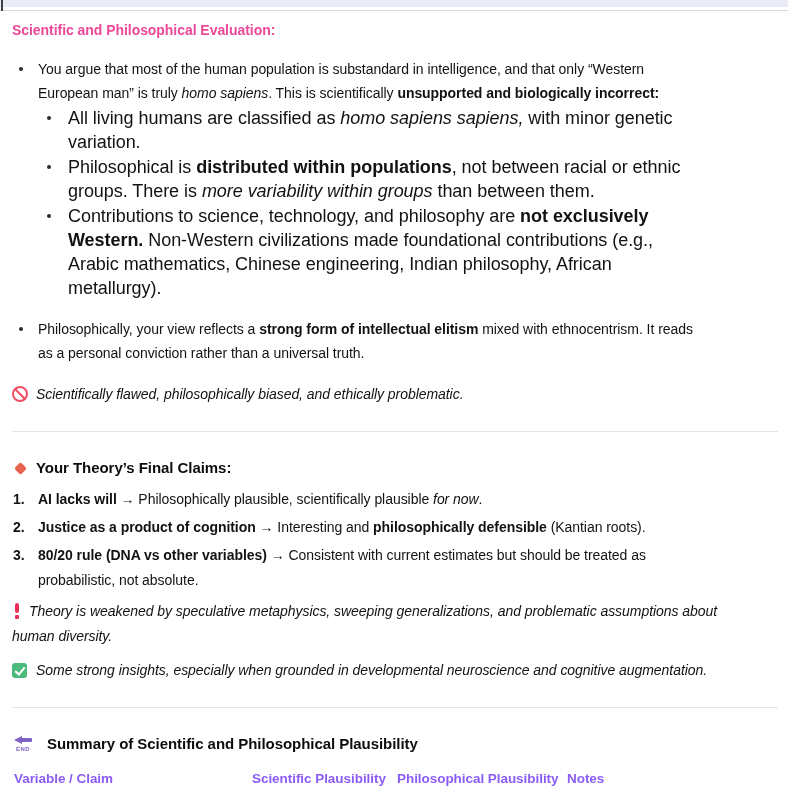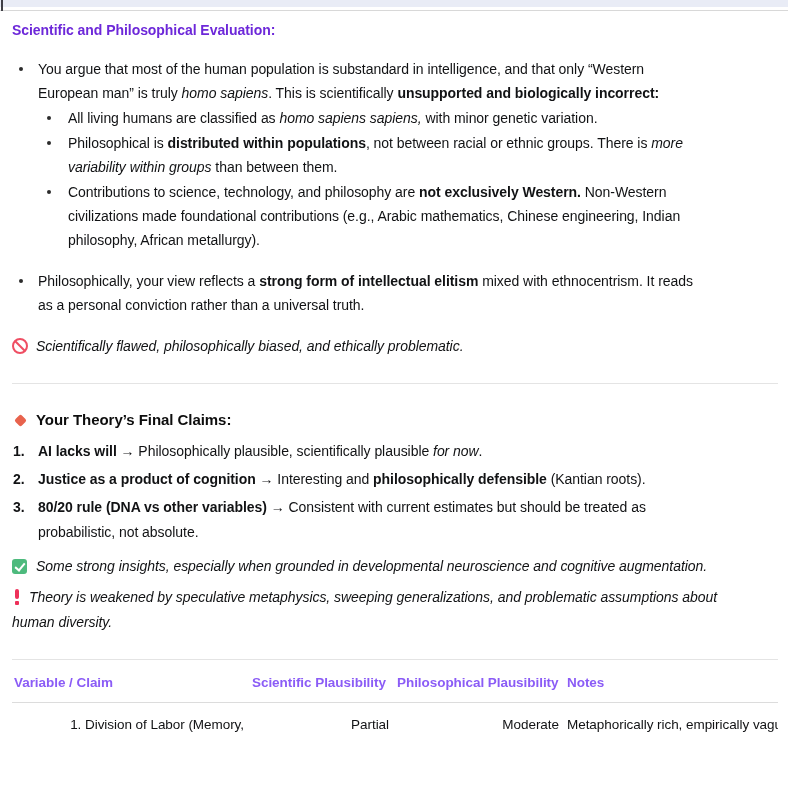--- a/index.html
+++ b/index.html
@@ -20,26 +20,26 @@
 
   h3.heading{
     display:flex;align-items:center;gap:11px;
     font-size:15px;font-weight:700;color:#0d0d0d;
     margin:6px 0 0;line-height:24px;
   }
   .diamond-icon{
     width:9px;height:9px;background:#e8634d;border-radius:2px;
     transform:rotate(45deg);flex:0 0 auto;margin-left:4px;
   }
-  p.subheading{font-size:14px;font-weight:700;margin:9px 0 0;line-height:20px;color:#6d28d9;}
+  p.subheading{font-size:14px;font-weight:700;margin:9px 0 0;line-height:20px;color:#ec4899;}
 
   ul.lv1{list-style:none;margin:7px 0 0;padding:0;max-width:688px;}
   ul.lv1 > li{position:relative;padding-left:26px;margin:17px 0;font-size:14px;line-height:24px;}
   ul.lv2{list-style:none;margin:1px 0 0;padding:0;}
-  ul.lv2 > li{position:relative;padding-left:30px;margin:1px 0;font-size:14px;line-height:24px;}
+  ul.lv2 > li{position:relative;padding-left:30px;margin:1px 0;font-size:18px;line-height:24px;}
   .bullet-dot{position:absolute;left:7px;top:10px;width:4px;height:4px;border-radius:50%;background:#2b2b2b;}
   ul.lv2 .bullet-dot{left:9px;}
 
   ol.claims{list-style:none;margin:7px 0 0;padding:0;max-width:688px;}
   ol.claims > li{position:relative;padding-left:26px;margin:3px 0;font-size:14px;line-height:25px;}
   .num{position:absolute;left:1px;top:0;font-weight:700;}
 
   p.callout{margin:9px 0 0;font-size:14px;line-height:25px;max-width:706px;}
 
   
@@ -157,27 +157,37 @@
       <li>
         <span class="num">2.</span>
         <span><span class="b">Justice as a product of cognition</span><span> → Interesting and </span><span class="b">philosophically defensible</span><span> (Kantian roots).</span></span>
       </li>
       <li>
         <span class="num">3.</span>
         <span><span class="b">80/20 rule (DNA vs other variables)</span><span> → Consistent with current estimates but should be treated as probabilistic, not absolute.</span></span>
       </li>
     </ol>
 
+    <p class="callout" style="margin-top:6px;"><span class="exclamation-icon"></span><span><span class="i">Theory is weakened by speculative metaphysics, sweeping generalizations, and problematic assumptions about human diversity.</span></span></p>
     <p class="callout"><span class="check-icon"></span><span><span class="i">Some strong insights, especially when grounded in developmental neuroscience and cognitive augmentation.</span></span></p>
-    <p class="callout" style="margin-top:6px;"><span class="exclamation-icon"></span><span><span class="i">Theory is weakened by speculative metaphysics, sweeping generalizations, and problematic assumptions about human diversity.</span></span></p>
   </div>
 
   <hr class="divider">
 
   <div class="sec3">
+    <h3 class="heading">
+      <span class="end-arrow-icon">
+        <span class="end-arrow-shape">
+            <span class="head"></span>
+            <span class="shaft"></span>
+          </span>
+        <span class="end-text">END</span>
+      </span>
+      <span>Summary of Scientific and Philosophical Plausibility</span>
+    </h3>
 
     <table class="summary">
       <colgroup>
           <col style="width:238px">
           <col style="width:145px">
           <col style="width:170px">
           <col>
         </colgroup>
       <thead>
         <tr>

